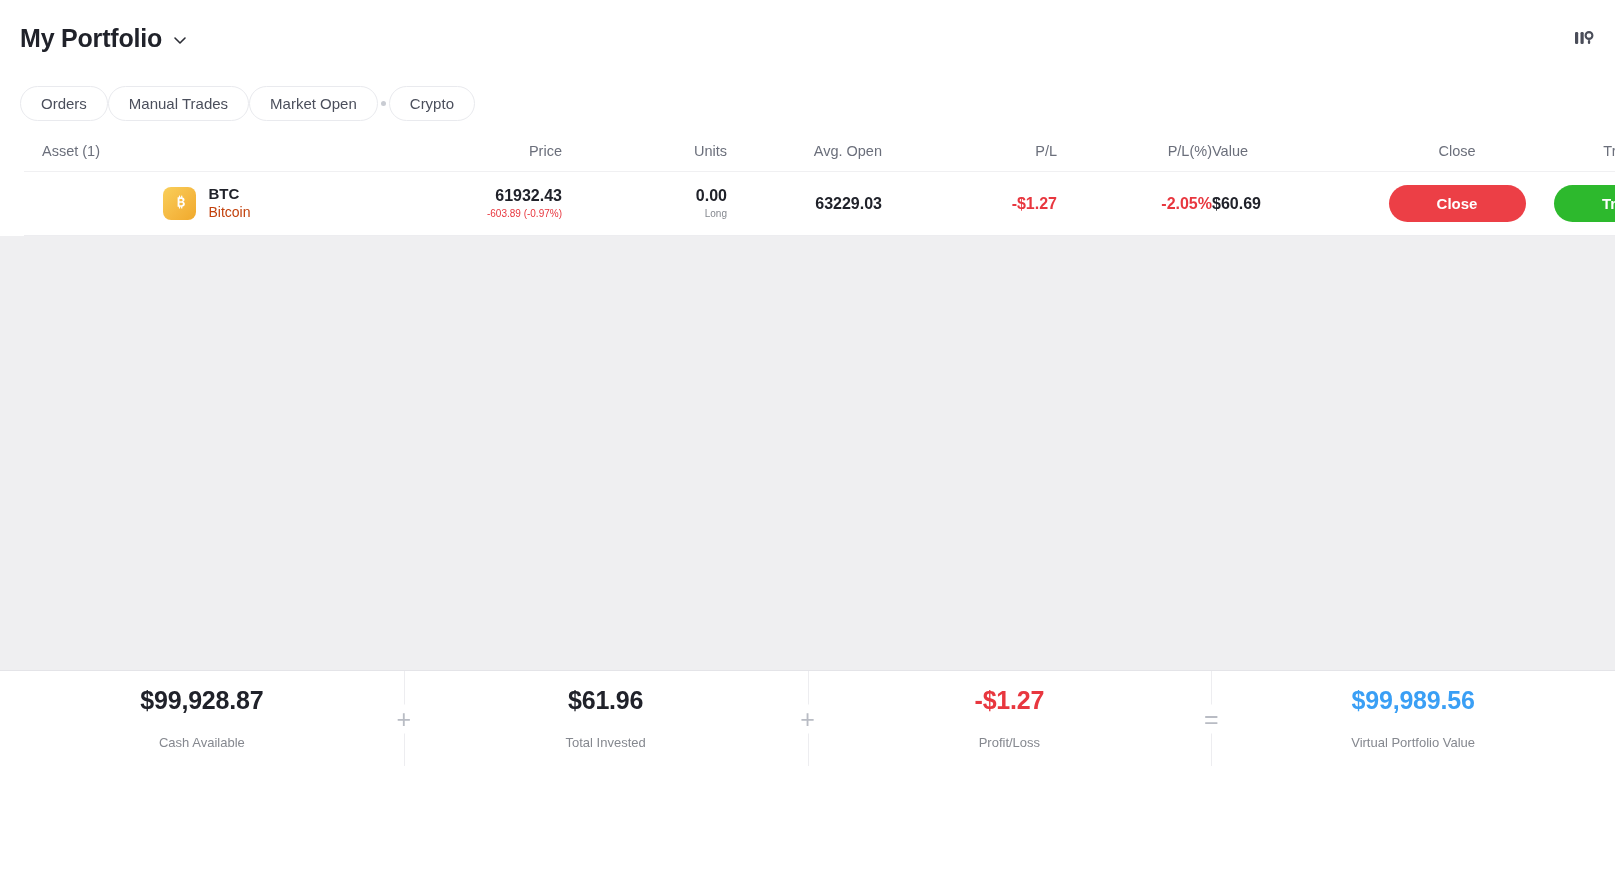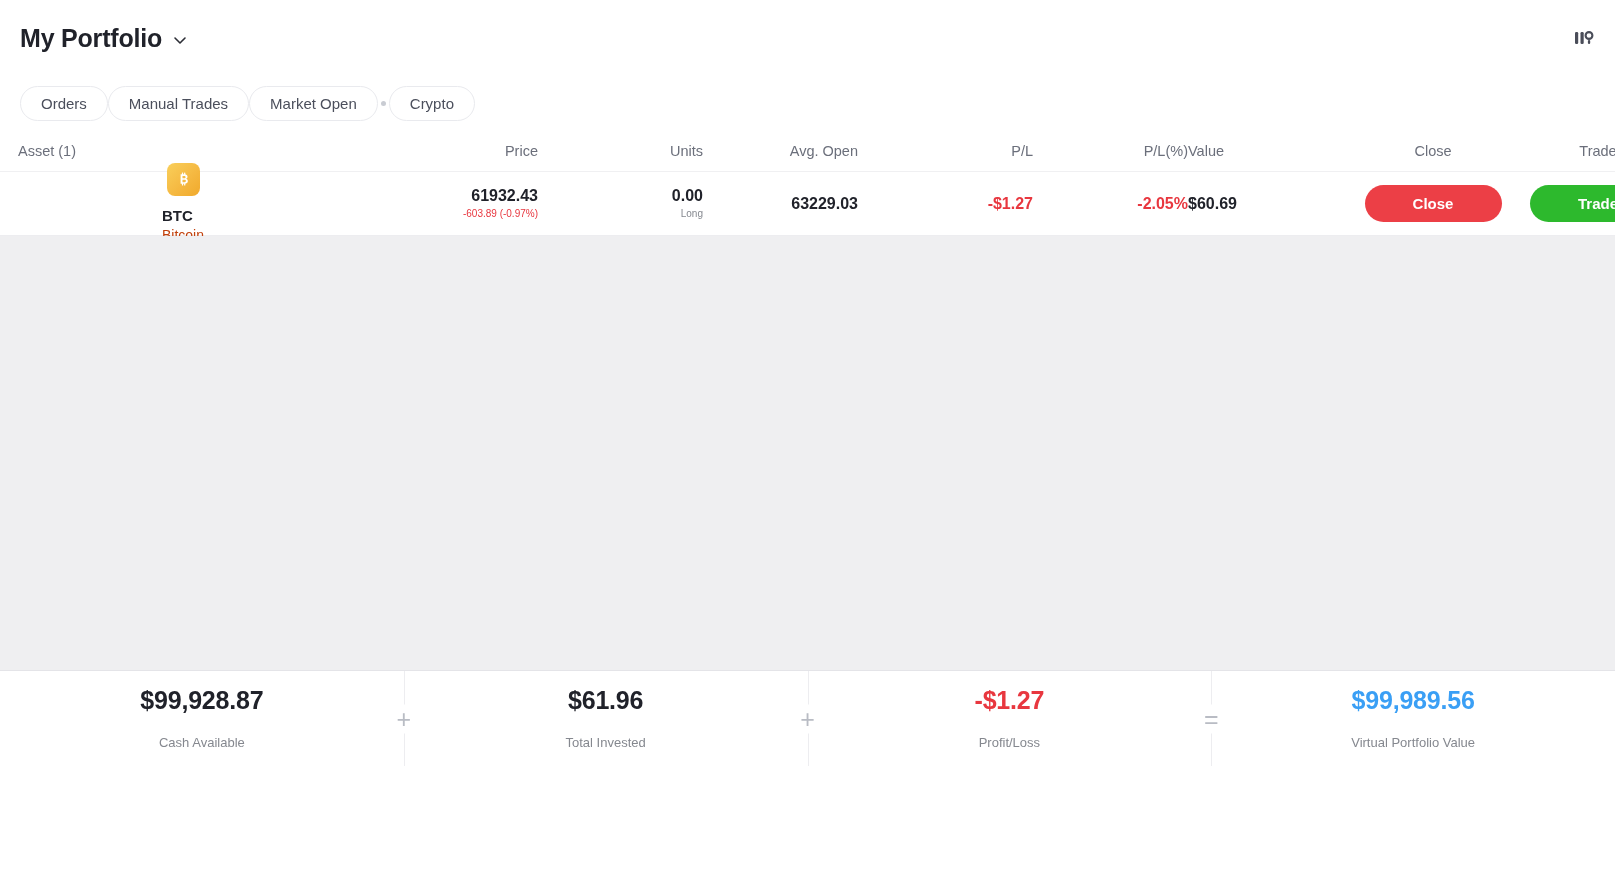--- a/index.html
+++ b/index.html
@@ -92,20 +92,21 @@
     border-radius: 50%;
     background: #c9ccd3;
     margin: 0 3px;
     flex: 0 0 auto;
   }
 
   
   .table {
     background: #ffffff;
     flex: 0 0 auto;
+    padding-left: 24px;
   }
 
   .row {
     display: flex;
     align-items: center;
     width: 1615px;
     padding: 0 18px 0 18px;
   }
 
   .thead {
@@ -132,21 +133,21 @@
   .c-menu    { width: 35px;  flex: 0 0 35px;  align-items: center; }
 
   .th {
     font-size: 14.5px;
     color: #6b6f7b;
     font-weight: normal;
     white-space: nowrap;
   }
 
   .asset-cell {
-    flex-direction: column;
+    flex-direction: row;
     align-items: center;
     gap: 12px;
   }
 
   .coin-icon {
     width: 33px;
     height: 33px;
     border-radius: 8px;
     background: linear-gradient(135deg, #f9cf5a 0%, #f5b942 55%, #f0a92c 100%);
     display: flex;

